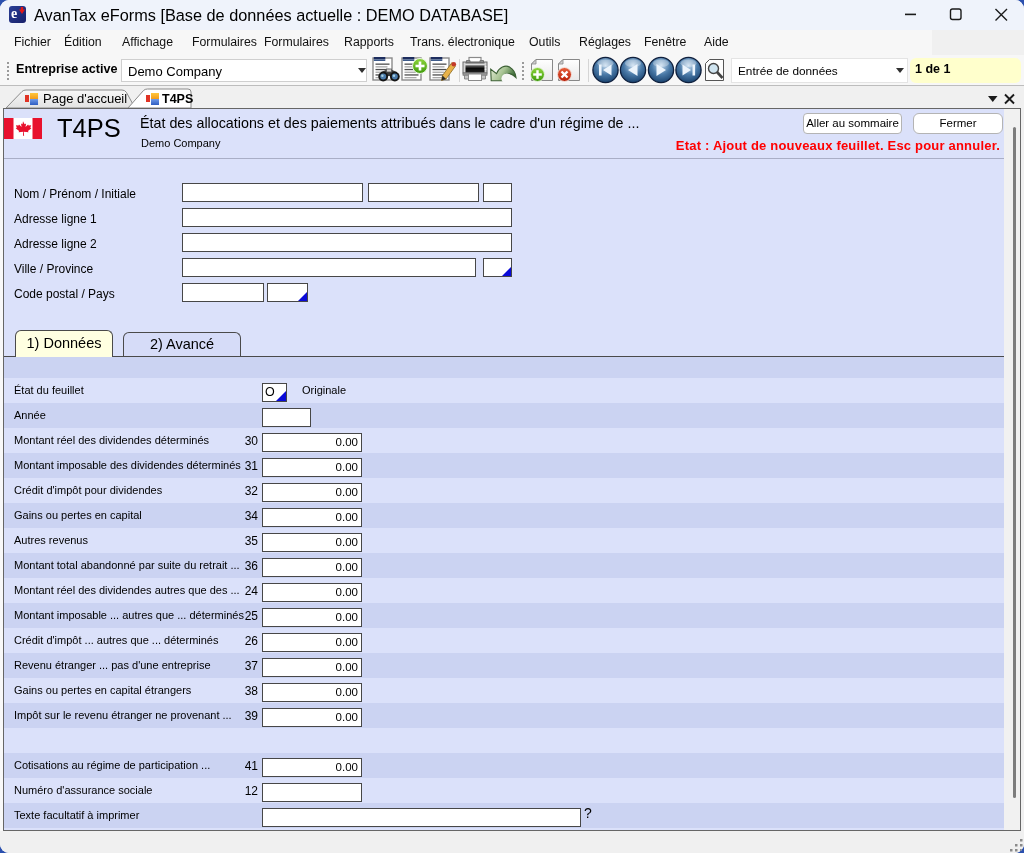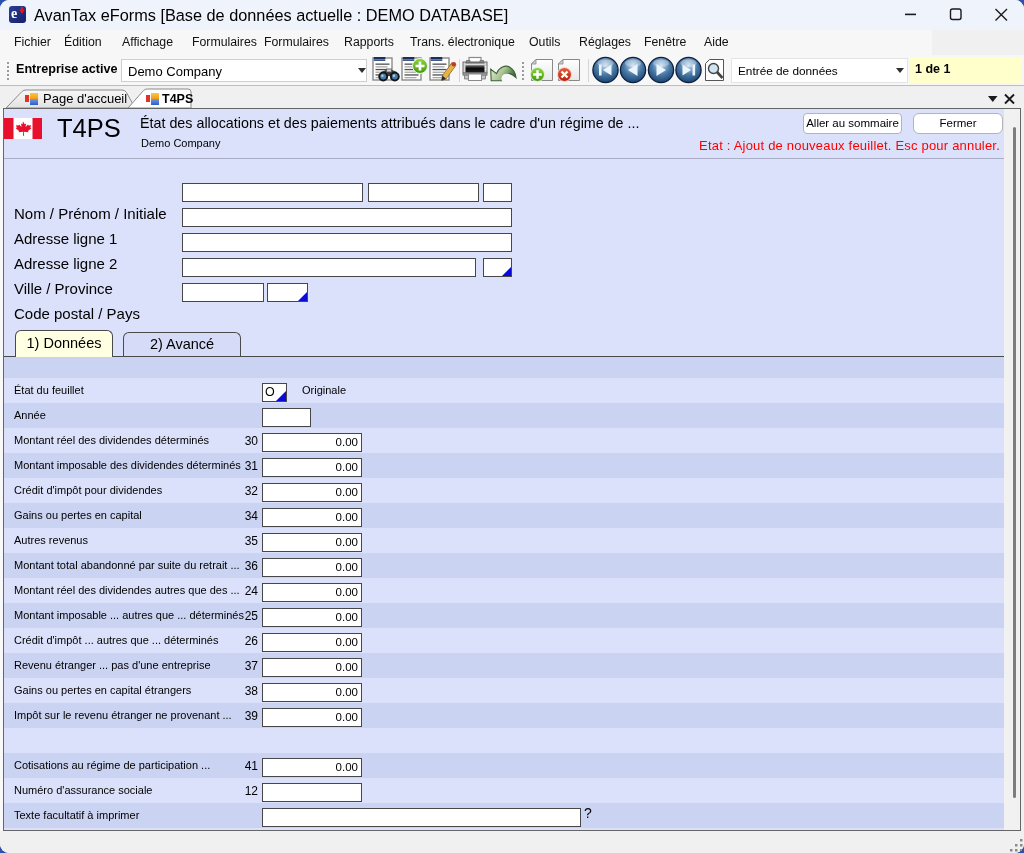--- a/index.html
+++ b/index.html
@@ -23,41 +23,41 @@
 
 #toolbar { position:absolute; left:0; top:55px; width:1024px; height:31px; background:#f7f7f7; border-bottom:1px solid #bdbdbd; }
 .tsep { position:absolute; top:4px; width:1px; height:23px; background:#d5d5d5; }
 .tdots { position:absolute; top:6px; width:2px; height:20px;
   background-image:radial-gradient(circle, #9a9a9a 35%, transparent 40%);
   background-size:2px 4px; }
 #cb1 { position:absolute; left:121px; top:4px; width:246px; height:23px; background:#fff; border:1px solid #cfcfcf; }
 #cb1 span { position:absolute; left:6px; top:4px; font-size:13px; }
 #cb2 { position:absolute; left:731px; top:3px; width:177px; height:25px; background:#fff; border:1px solid #e4e4e4; }
 #cb2 span { position:absolute; left:6px; top:5px; font-size:11.8px; }
-#ybox { position:absolute; left:910px; top:3px; width:111px; height:25px; background:#ffffcc; }
+#ybox { position:absolute; left:910px; top:3px; width:111px; height:25px; background:#ffffcc;border-radius:6px; }
 #ybox span { position:absolute; left:5px; top:4px; font-size:12.5px; font-weight:bold; }
 .carrow { width:0; height:0; border-left:4px solid transparent; border-right:4px solid transparent; border-top:5px solid #303030; position:absolute; }
 
 
 #tabbar { position:absolute; left:0; top:86px; width:1024px; height:23px; background:#f0f0f0; }
 
 
 #panel { position:absolute; left:3px; top:108px; width:1018px; height:723px;
   background:#dbe1fa; border:1px solid #666666; }
 #ptrack { position:absolute; left:1000px; top:0; width:16px; height:721px; background:#f1f1f1; }
 #pthumb { position:absolute; left:1009px; top:18px; width:3px; height:671px; background:#7d7d7d; border-radius:2px; }
 
 #hdrline { position:absolute; left:0px; top:49px; width:1000px; height:1px; background:#a9aec6; }
 #t4ps { position:absolute; left:53px; top:5px; font-size:25.5px; color:#000; }
 #ftitle { position:absolute; left:136px; top:6px; font-size:14.3px; color:#000; white-space:nowrap; }
 #fsub { position:absolute; left:137px; top:28px; font-size:11px; color:#000; }
-#redtxt { position:absolute; left:0; top:29px; font-size:13px; font-weight:normal; letter-spacing:0.2px; color:#f00; text-align:right; width:996px; white-space:nowrap; }
+#redtxt { position:absolute; left:0; top:29px; font-size:13px; font-weight:bold; letter-spacing:0.2px; color:#f00; text-align:right; width:996px; white-space:nowrap; }
 .hbtn { position:absolute; top:4px; height:21px; background:#fff; border:1px solid #b4b4b4; border-radius:4px; font-size:11.5px; text-align:center; }
 
-.fl { position:absolute; left:10px; font-size:15px; color:#000; white-space:nowrap;margin-top:18px; }
+.fl { position:absolute; left:10px; font-size:12px; color:#000; white-space:nowrap; }
 .tb { position:absolute; background:#fff; border:1px solid #474747; }
 .combo { position:absolute; background:#fff; border:1px solid #474747; }
 .combo:after { content:""; position:absolute; right:0; bottom:0; width:0; height:0;
   border-left:9px solid transparent; border-bottom:9px solid #0a0ad8; }
 
 .rowd { position:absolute; left:0px; width:1000px; height:25px; background:#cbd3f2; }
 .rowl { position:absolute; left:0px; width:1000px; height:25px; background:#dbe1fa; }
 .rlab { position:absolute; left:10px; top:6px; font-size:11px; white-space:nowrap; }
 .rnum { position:absolute; left:170px; width:84px; top:6px; font-size:12px; text-align:right; }
 .rbox { position:absolute; left:258px; top:5px; width:100px; height:19px; background:#fff; border:1px solid #474747; font-size:11.5px; text-align:right; padding-right:3px; padding-top:2px; }

